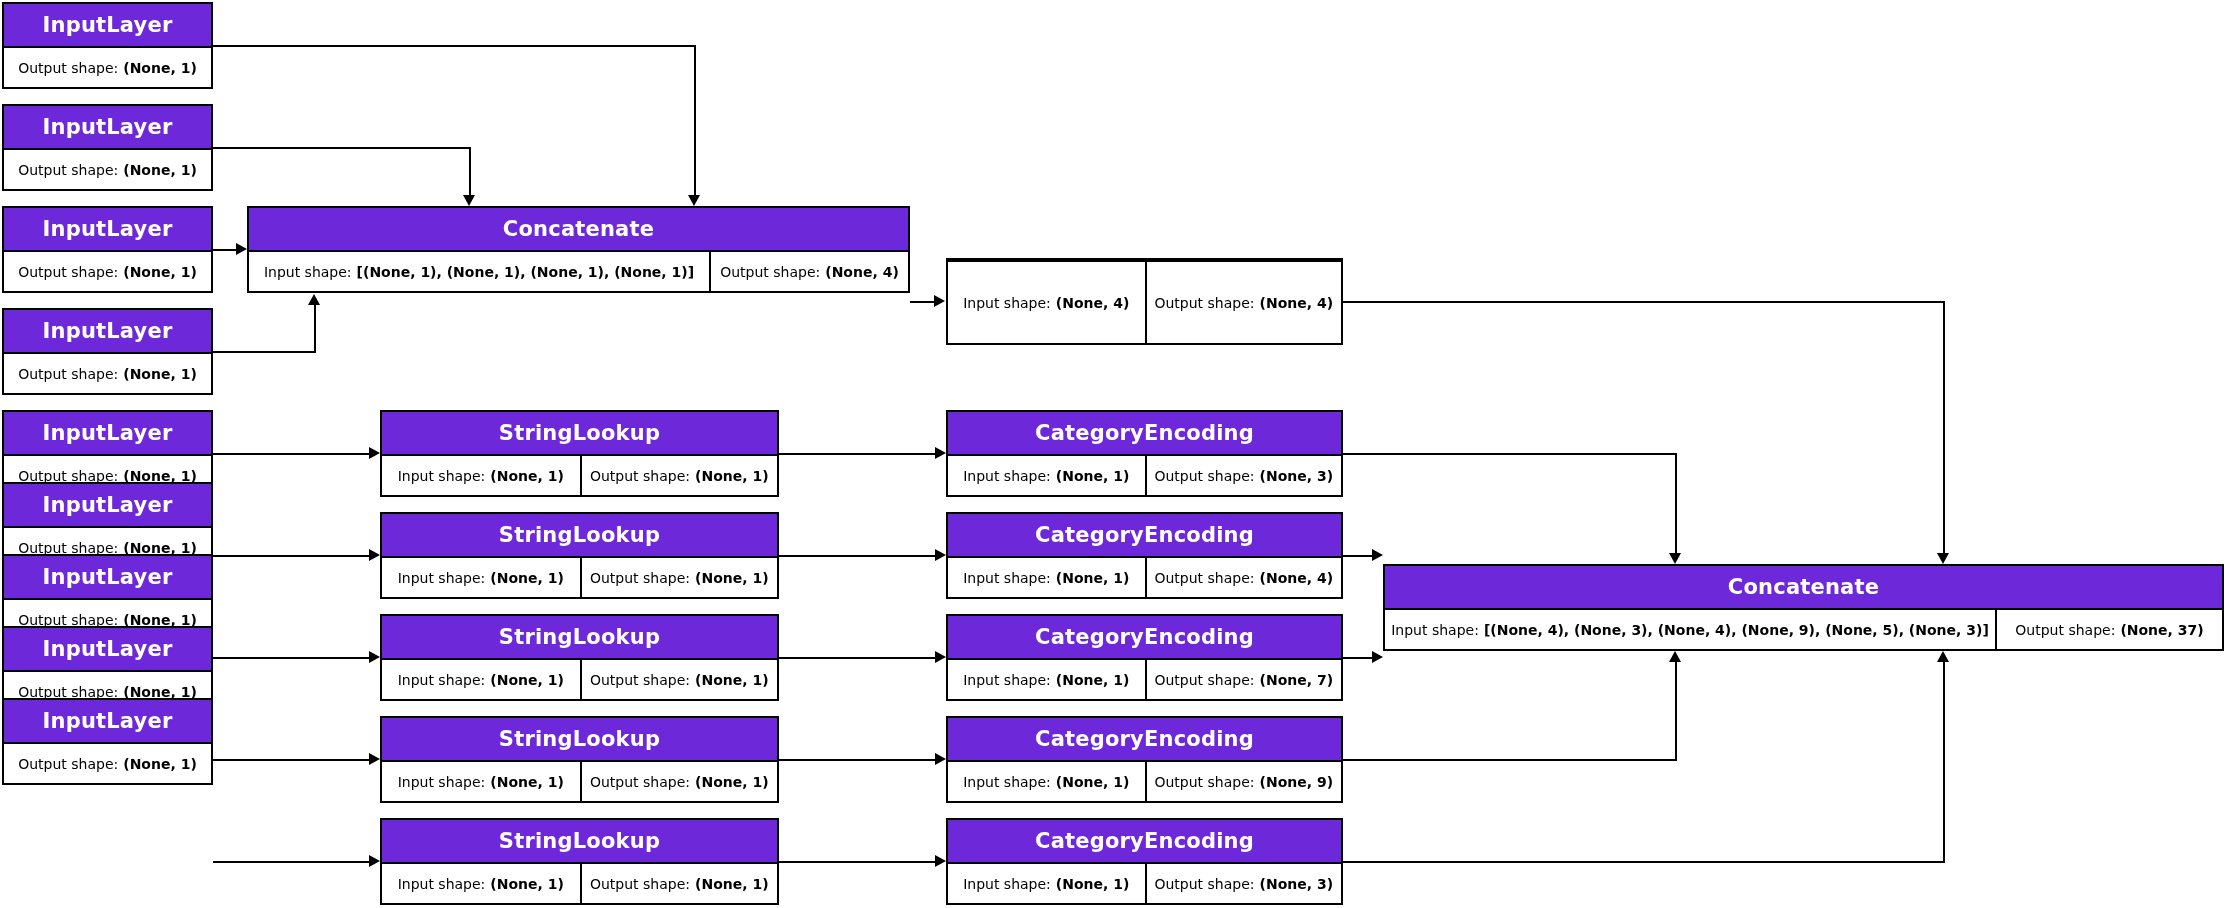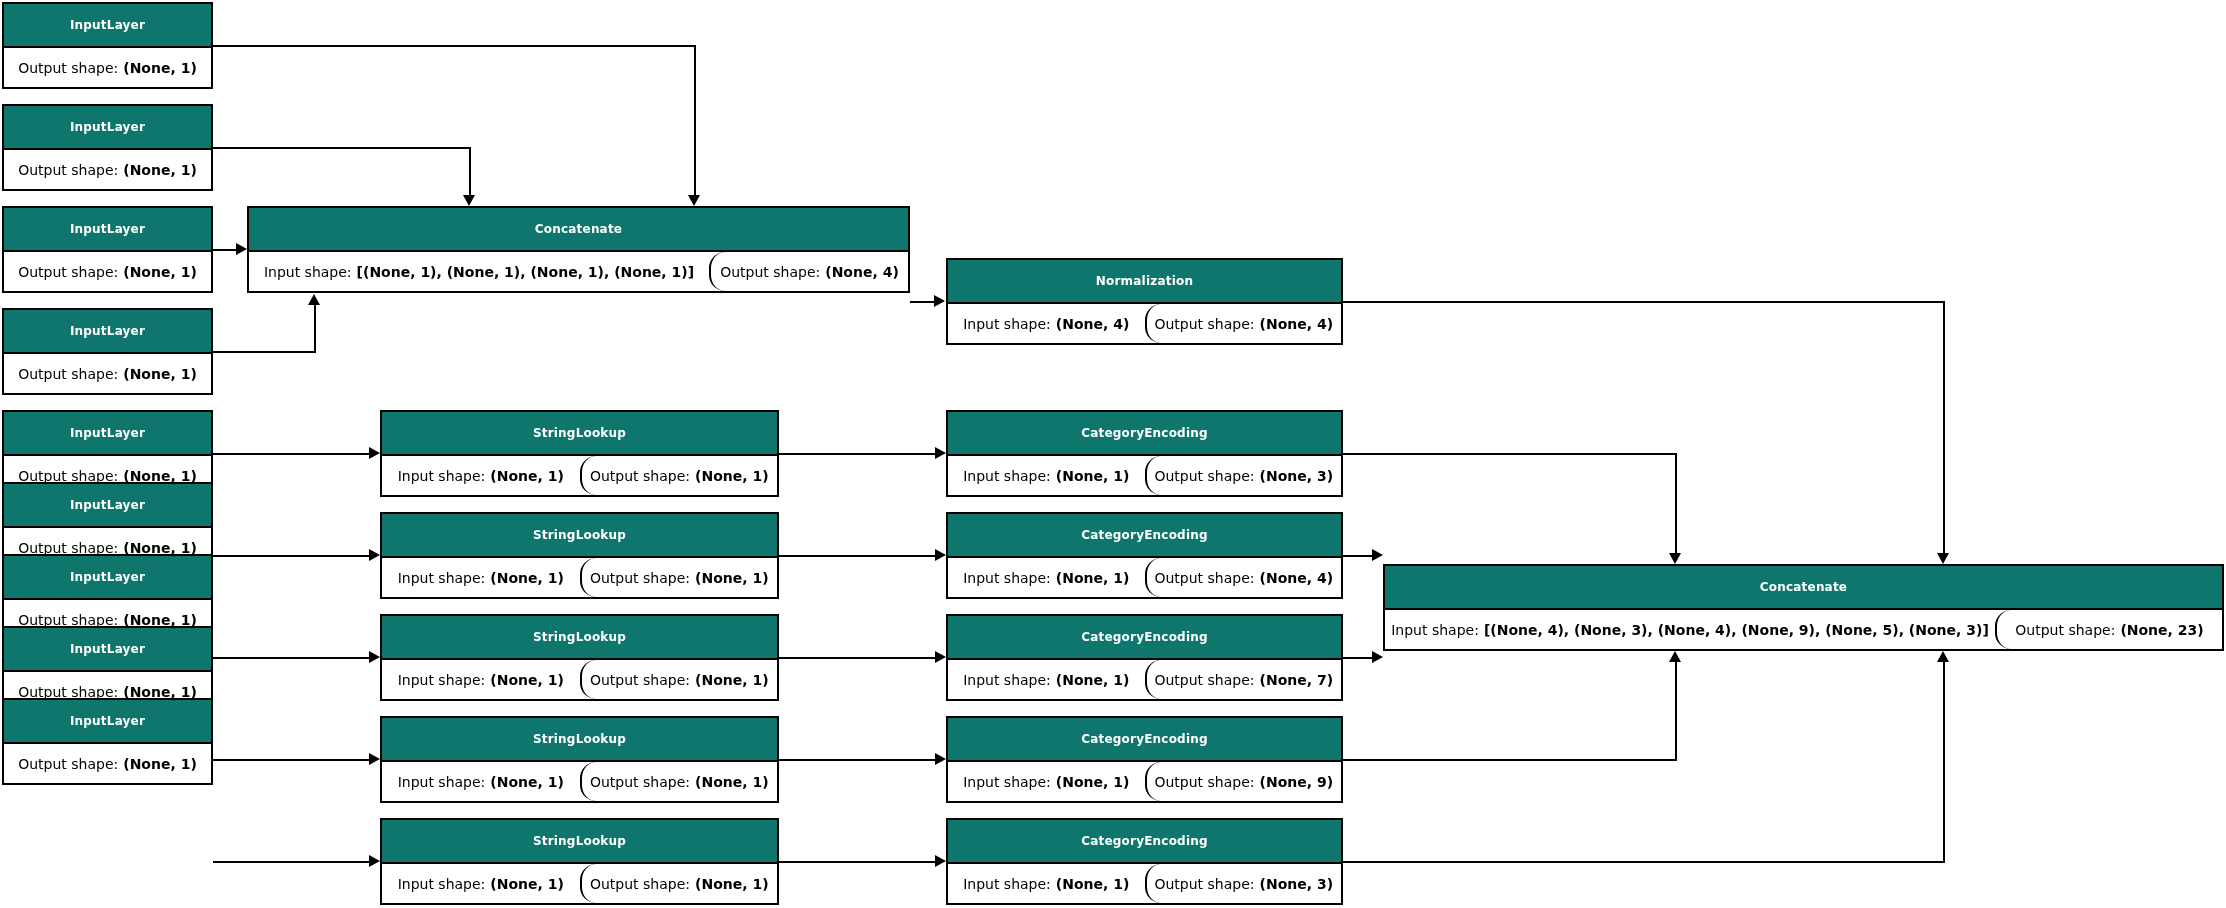--- a/index.html
+++ b/index.html
@@ -21,24 +21,24 @@
   .node {
     position: absolute;
     box-sizing: border-box;
     border: 2px solid #000000;
     background: #ffffff;
     display: flex;
     flex-direction: column;
     z-index: 3;
   }
   .node-title {
-    background: #0f766e;
+    background: #6d28d9;
     color: #ffffff;
     font-weight: bold;
-    font-size: 12px;
+    font-size: 21px;
     text-align: center;
     display: flex;
     align-items: center;
     justify-content: center;
     height: 42px;
     letter-spacing: 0.2px;
   }
   .node-body {
     display: flex;
     flex: 1 1 auto;
@@ -50,21 +50,20 @@
     box-sizing: border-box;
     display: flex;
     align-items: center;
     justify-content: center;
     font-size: 14px;
     color: #000000;
     background: #ffffff;
     padding: 0 9px;
     white-space: nowrap;
     overflow: hidden;
-    border-radius: 16px;
   }
   .cell + .cell {
     border-left: 2px solid #000000;
   }
   .cell .lbl { font-weight: normal; }
   .cell .val { font-weight: bold; margin-left: 5px; }
 
   
   .cell.full { flex: 1 1 100%; }
 
@@ -271,21 +270,20 @@
         <span class="val">[(None, 1), (None, 1), (None, 1), (None, 1)]</span>
       </div>
       <div class="cell" style="flex:1 1 auto;">
         <span class="lbl">Output shape:</span>
         <span class="val">(None, 4)</span>
       </div>
     </div>
   </div>
 
   <div class="node" style="left:946px; top:258px; width:397px; height:87px;">
-    <div class="node-title">Normalization</div>
     <div class="node-body">
       <div class="cell" style="flex:1 1 50%;">
         <span class="lbl">Input shape:</span>
         <span class="val">(None, 4)</span>
       </div>
       <div class="cell" style="flex:1 1 50%;">
         <span class="lbl">Output shape:</span>
         <span class="val">(None, 4)</span>
       </div>
     </div>
@@ -433,18 +431,18 @@
 
   <div class="node" style="left:1383px; top:564px; width:841px; height:87px;">
     <div class="node-title">Concatenate</div>
     <div class="node-body">
       <div class="cell" style="flex:0 0 610px;">
         <span class="lbl">Input shape:</span>
         <span class="val">[(None, 4), (None, 3), (None, 4), (None, 9), (None, 5), (None, 3)]</span>
       </div>
       <div class="cell" style="flex:1 1 auto;">
         <span class="lbl">Output shape:</span>
-        <span class="val">(None, 23)</span>
+        <span class="val">(None, 37)</span>
       </div>
     </div>
   </div>
 
 </div>
 
 </body></html>

